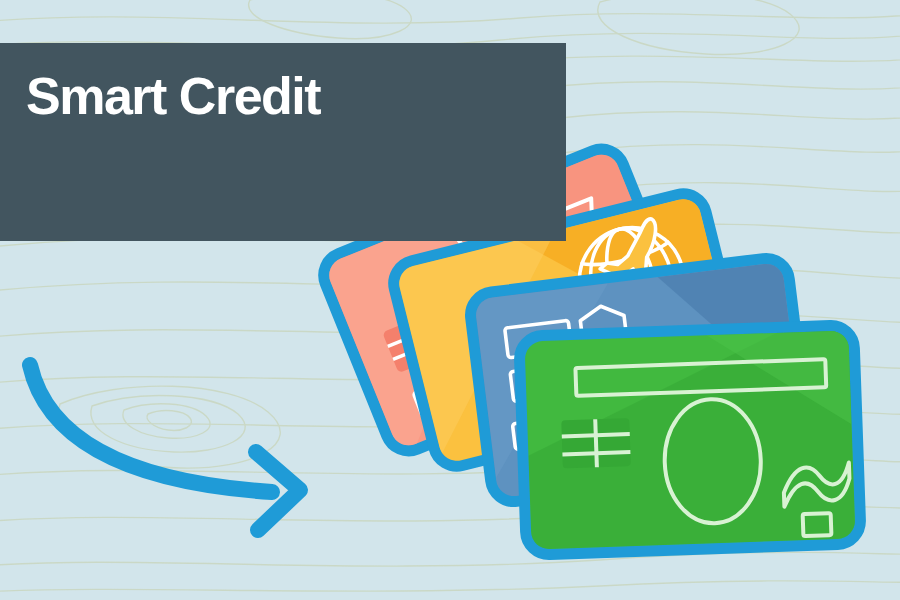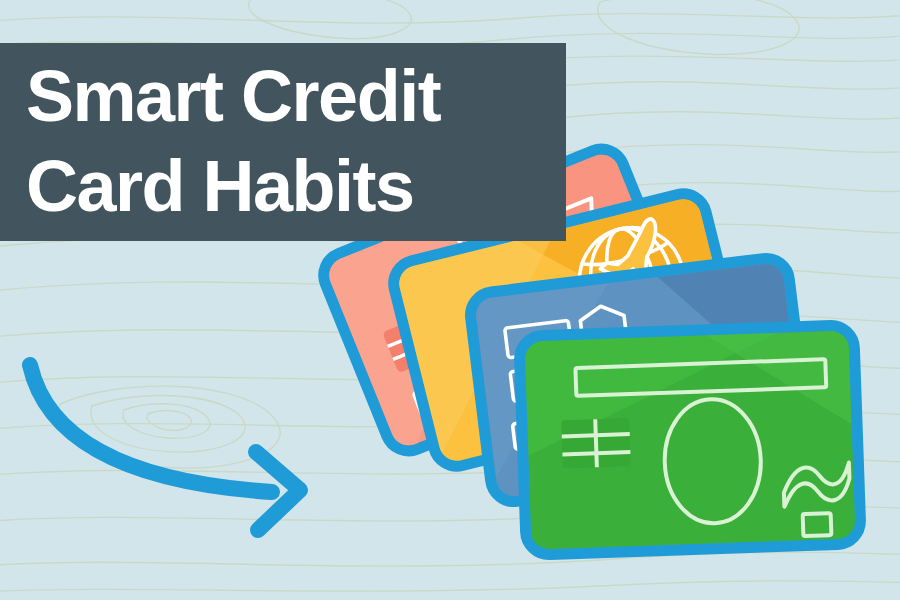--- a/index.html
+++ b/index.html
@@ -40,21 +40,21 @@
     top: 43px;
     width: 566px;
     height: 198px;
     background: #42555f;
     box-sizing: border-box;
     padding: 8px 0 0 26px;
   }
   .title-line {
     display: block;
     color: #ffffff;
-    font-size: 72px;
+    font-size: 52px;
     font-weight: bold;
     line-height: 90px;
     letter-spacing: -1.5px;
     white-space: nowrap;
   }
 </style>
 </head>
 <body>
 
 <div id="poster">
@@ -203,16 +203,15 @@
     </g>
   </svg>
 
   <svg id="arrow-art" viewBox="0 0 340 200" aria-hidden="true">
     <path d="M30,25 C46,96 120,142 272,152" fill="none" stroke="#1f9bd7" stroke-width="16" stroke-linecap="round"></path>
     <path d="M256,112 L300,150 L258,190" fill="none" stroke="#1f9bd7" stroke-width="16" stroke-linecap="round" stroke-linejoin="round"></path>
   </svg>
 
   <div id="title-box">
     <span class="title-line">Smart Credit</span>
-    <span class="title-line">Card Habits</span>
   </div>
 
 </div>
 
 </body></html>

